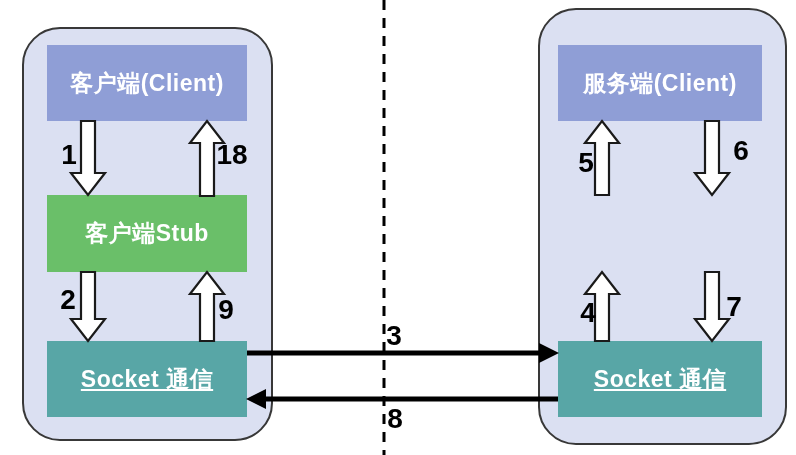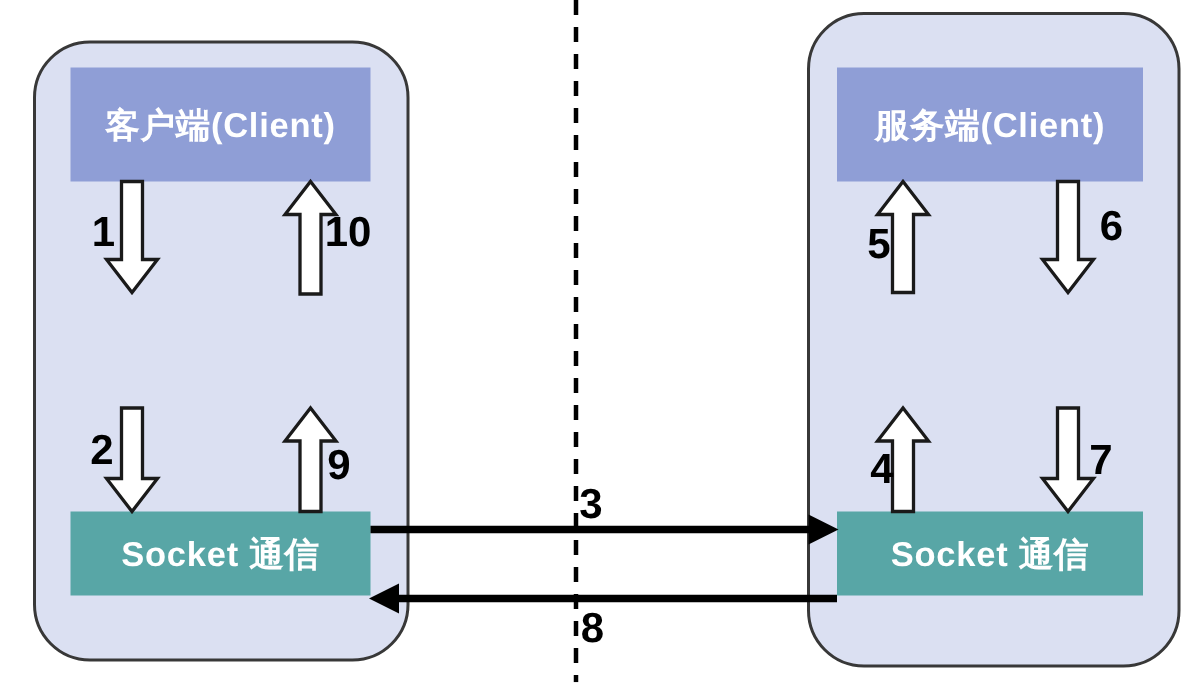--- a/index.html
+++ b/index.html
@@ -32,21 +32,21 @@
     white-space: nowrap;
     text-align: right;
   }
   .node-blue  { background: #8f9ed6; }
   .node-green { background: #6abf69; }
   .node-teal  { background: #58a6a6; }
   .lx { left: 47px;  width: 200px; }
   .rx { left: 558px; width: 204px; }
   .row1 { top: 45px;  height: 76px; }
   .row2 { top: 195px; height: 77px; }
-  .row3 { top: 341px; height: 56px; }
+  .row3 { top: 341px; height: 76px; text-decoration: underline; }
   .step {
     position: absolute;
     transform: translate(-50%, -50%);
     color: #000000;
     font-weight: bold;
     font-size: 28px;
     line-height: 1;
   }
   svg.overlay {
     position: absolute;
@@ -63,20 +63,23 @@
 <body>
 
 <div class="canvas">
 
   <div class="panel panel-left"></div>
 
   <div class="panel panel-right"></div>
 
   <div class="node node-blue lx row1">
     <span>客户端(Client)</span>
+  </div>
+  <div class="node node-green lx row2">
+    <span>客户端Stub</span>
   </div>
   <div class="node node-teal lx row3">
     <span>Socket 通信</span>
   </div>
 
   <div class="node node-blue rx row1">
     <span>服务端(Client)</span>
   </div>
   <div class="node node-teal rx row3">
     <span>Socket 通信</span>
@@ -97,21 +100,21 @@
     <path class="block-arrow" d="M705 272 H719 V319 H729 L712 341 L695 319 H705 Z"></path>
 
     <line class="net-line" x1="247" y1="353" x2="541" y2="353"></line>
     <polygon class="net-head" points="539,343 559,353 539,363"></polygon>
 
     <line class="net-line" x1="558" y1="399" x2="264" y2="399"></line>
     <polygon class="net-head" points="266,389 246,399 266,409"></polygon>
   </svg>
 
   <div class="step" style="left:69px;  top:155px;">1</div>
-  <div class="step" style="left:232px; top:155px;">10</div>
+  <div class="step" style="left:232px; top:155px;">18</div>
   <div class="step" style="left:68px;  top:300px;">2</div>
   <div class="step" style="left:226px; top:310px;">9</div>
   <div class="step" style="left:394px; top:336px;">3</div>
   <div class="step" style="left:395px; top:419px;">8</div>
   <div class="step" style="left:586px; top:163px;">5</div>
   <div class="step" style="left:741px; top:151px;">6</div>
   <div class="step" style="left:588px; top:313px;">4</div>
   <div class="step" style="left:734px; top:307px;">7</div>
 
 </div>

